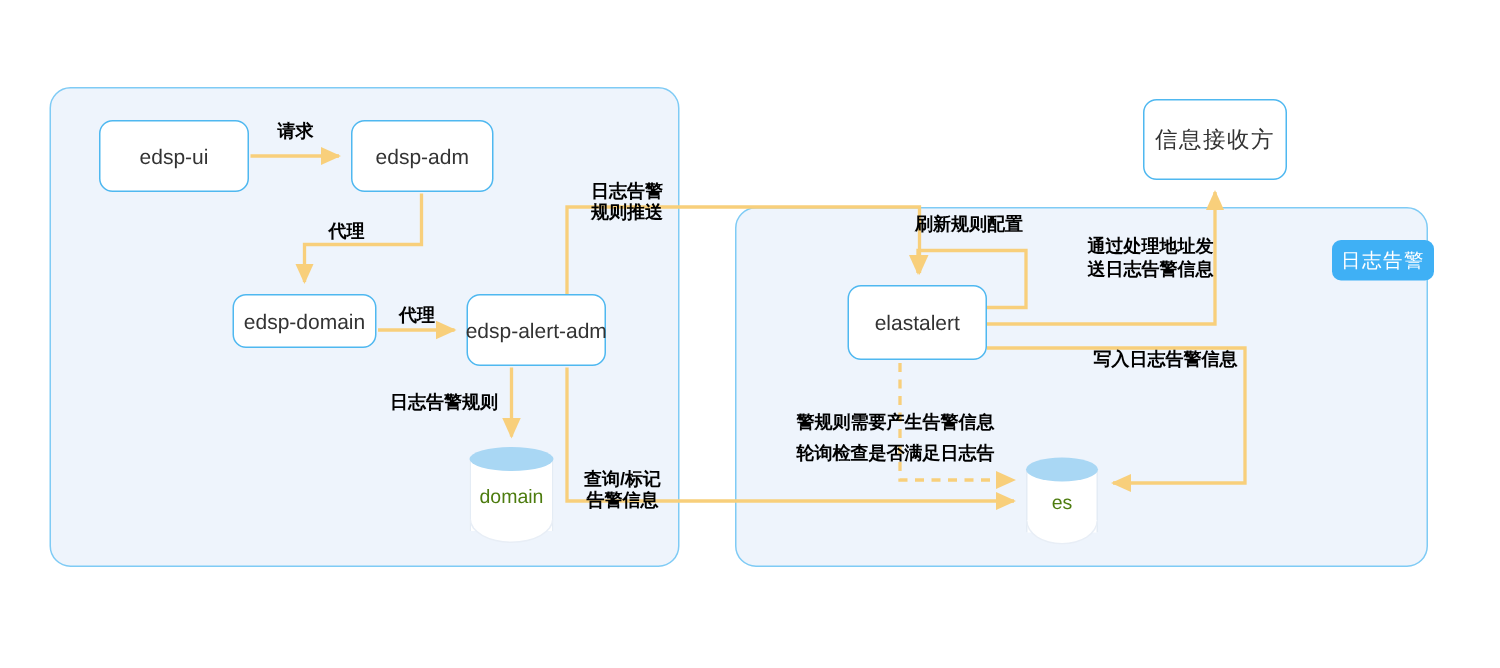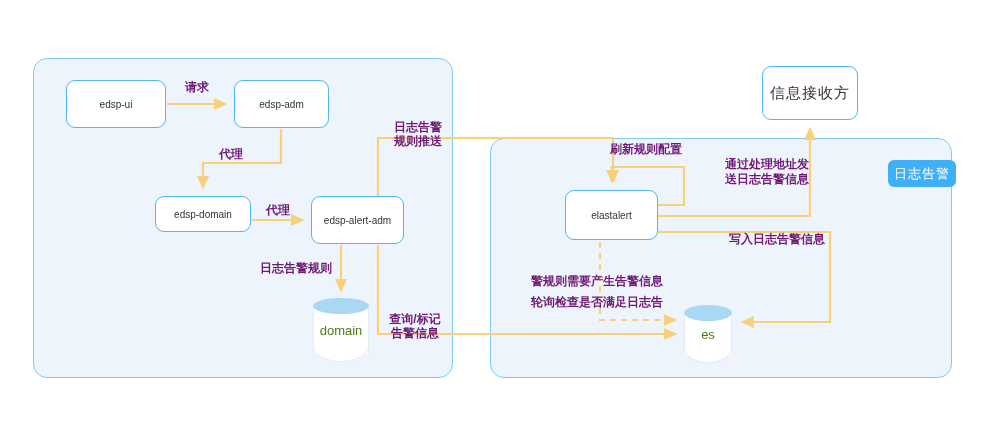--- a/index.html
+++ b/index.html
@@ -27,21 +27,21 @@
 
   .node {
     position: absolute;
     background: #ffffff;
     border: 1.5px solid #4fb8f0;
     border-radius: 9px;
     box-sizing: border-box;
     display: flex;
     align-items: center;
     justify-content: center;
-    font-size: 10px;
+    font-size: 14px;
     color: #333333;
     white-space: nowrap;
     z-index: 5;
   }
   .node.cn { font-size: 15px; letter-spacing: 1px; }
 
   #node-edsp-ui        { left: 66px;  top: 80px;  width: 100px; height: 48px; }
   #node-edsp-adm       { left: 234px; top: 80px;  width: 95px;  height: 48px; }
   #node-edsp-domain    { left: 155px; top: 196px; width: 96px;  height: 36px; }
   #node-edsp-alert-adm { left: 311px; top: 196px; width: 93px; height: 48px; }
@@ -108,21 +108,21 @@
     z-index: 6;
   }
   #badge-edsp  { left: 62px;  top: 321px; width: 72px; height: 27px; }
   #badge-alert { left: 888px; top: 160px; width: 68px; height: 27px; letter-spacing: 1px; }
 
   
   .elabel {
     position: absolute;
     font-size: 12px;
     font-weight: bold;
-    color: #701a75;
+    color: #000000;
     line-height: 14px;
     text-align: center;
     white-space: pre;
     z-index: 7;
   }
 
   svg#wires {
     position: absolute;
     left: 0; top: 0;
     width: 1000px;

